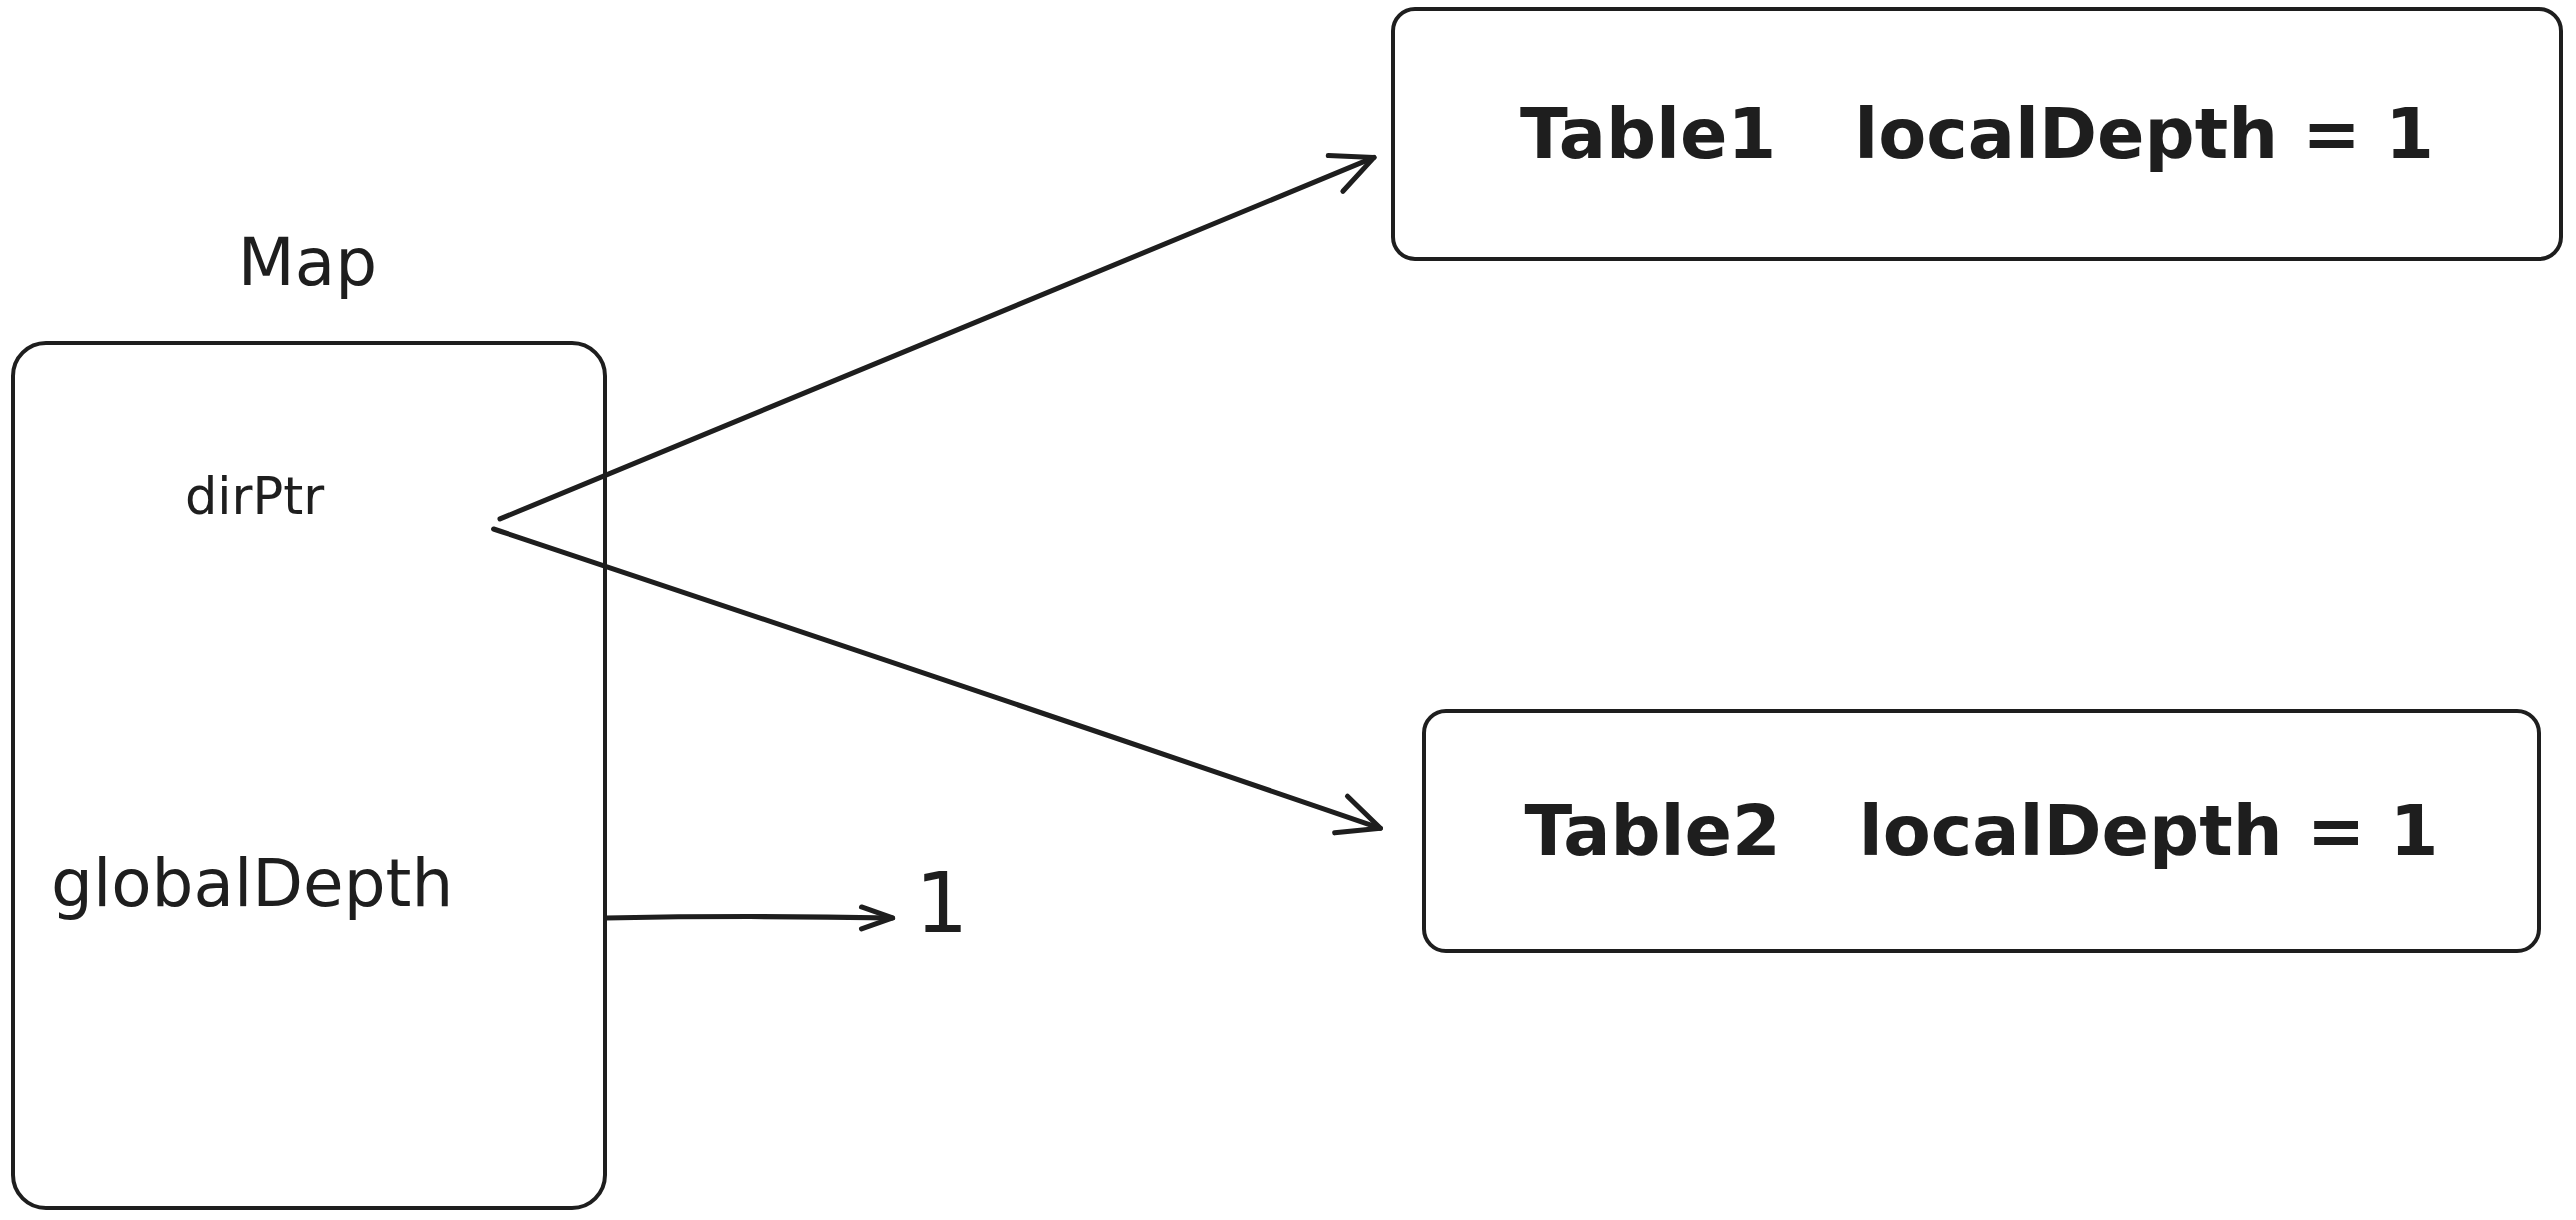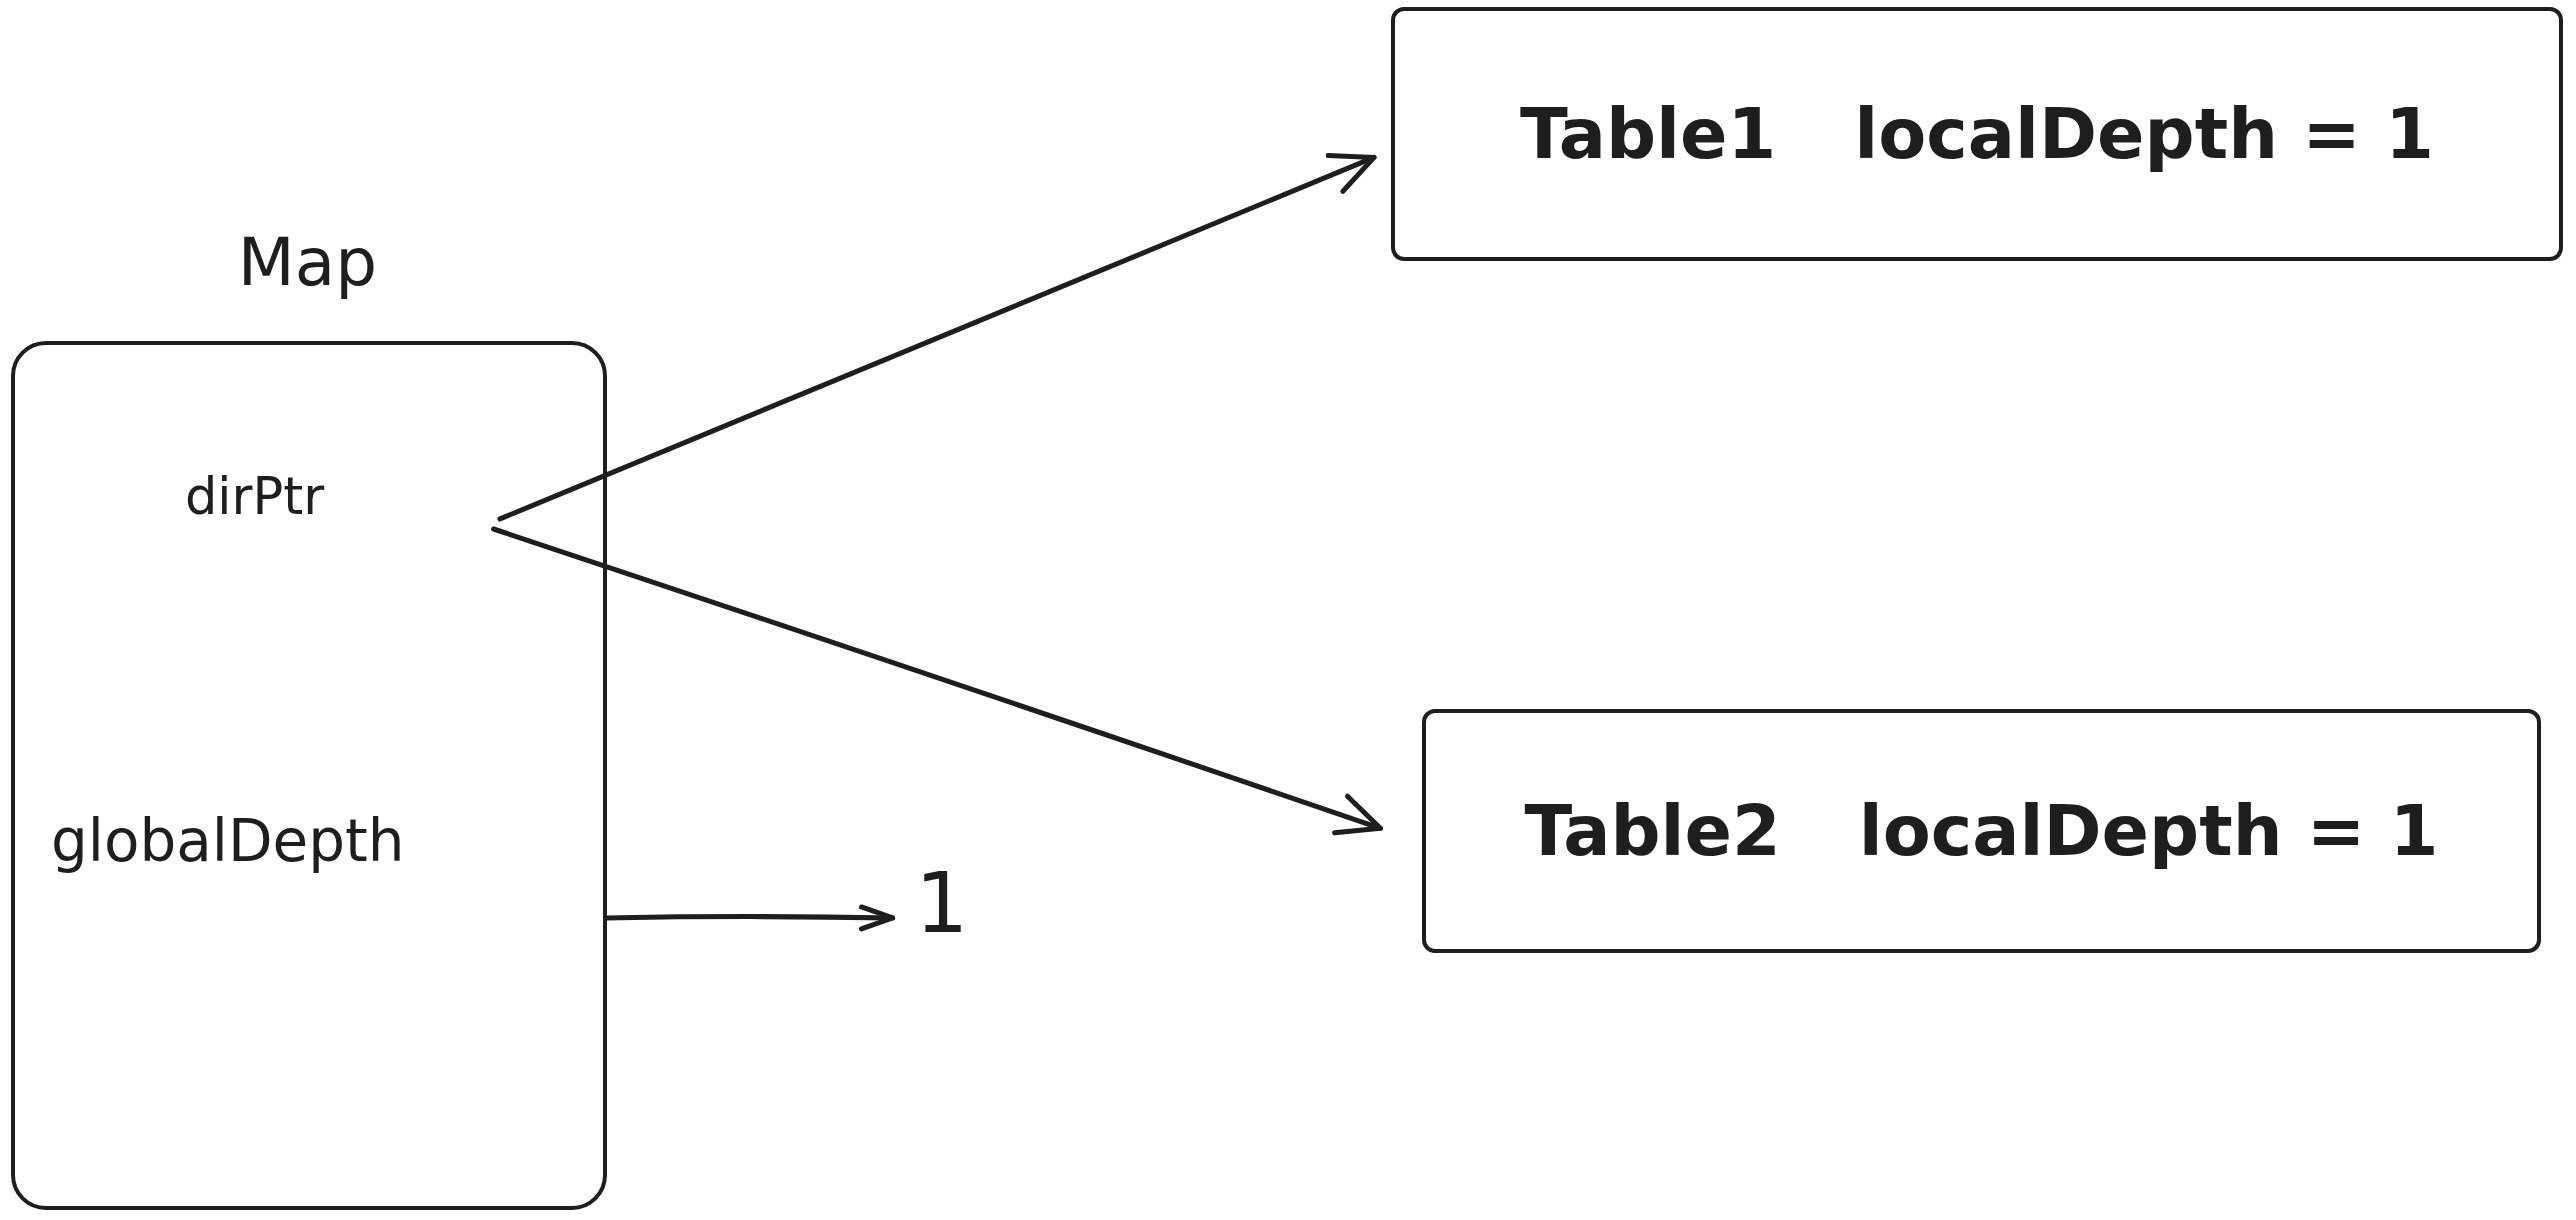--- a/index.html
+++ b/index.html
@@ -52,31 +52,31 @@
     width: 596px; height: 869px;
     border: 4.6px solid var(--stroke);
     border-radius: 35px;
     background: transparent;
   }
   .field-dirptr {
     left: 185px; top: 469px;
     font-size: 51px;
   }
   .field-globaldepth {
-    left: 51px; top: 810px;
-    font-size: 58px;
+    left: 51px; top: 848px;
+    font-size: 66px;
   }
   .gvalue {
     left: 915px; top: 857px;
     font-size: 84px;
   }
   .table-box {
     position: absolute;
     border: 4.6px solid var(--stroke);
-    border-radius: 13px;
+    border-radius: 24px;
     background: transparent;
     display: flex;
     align-items: center;
     justify-content: center;
     gap: 78px;
     font-weight: bold;
     font-size: 70px;
     color: var(--stroke);
     white-space: nowrap;
   }

